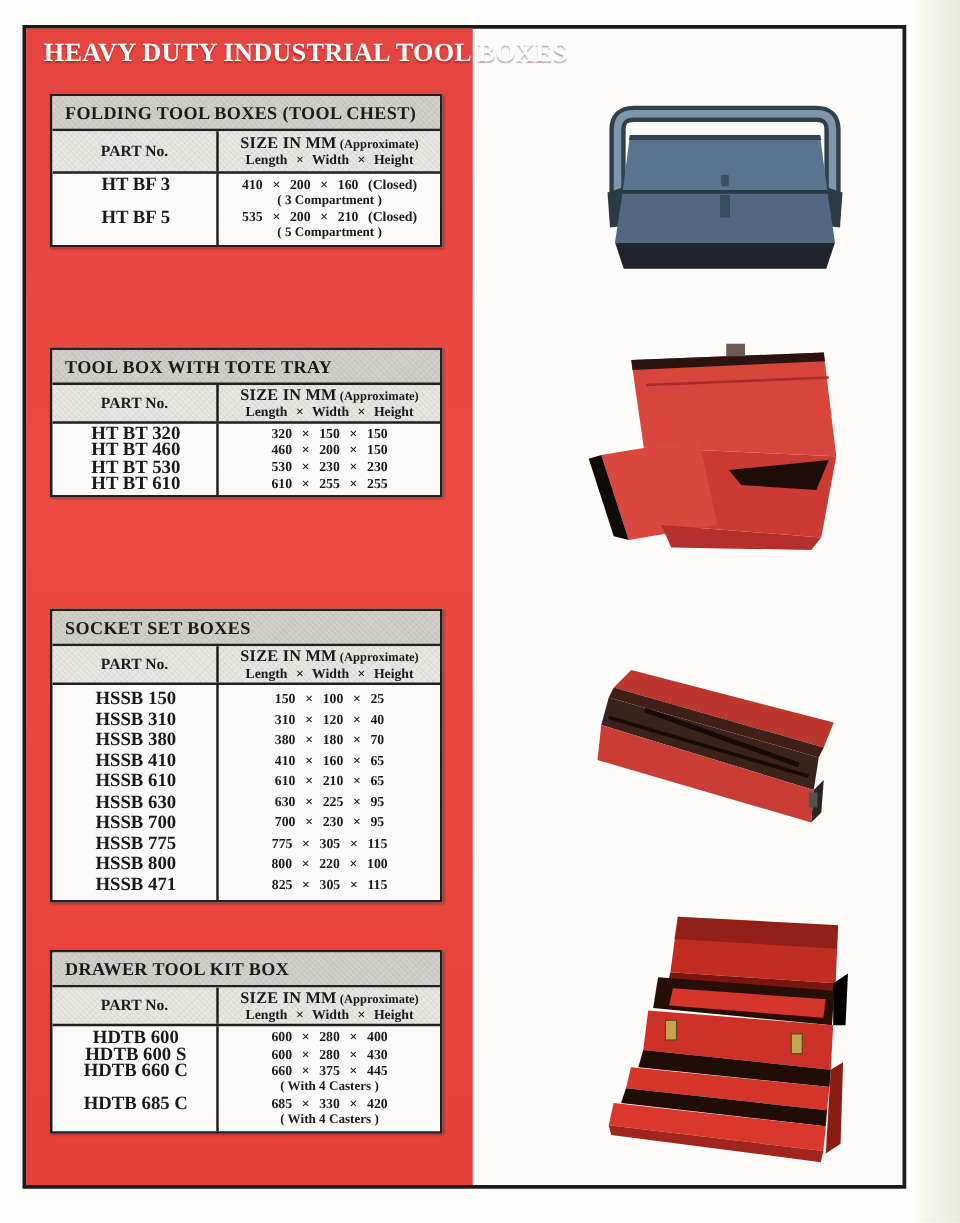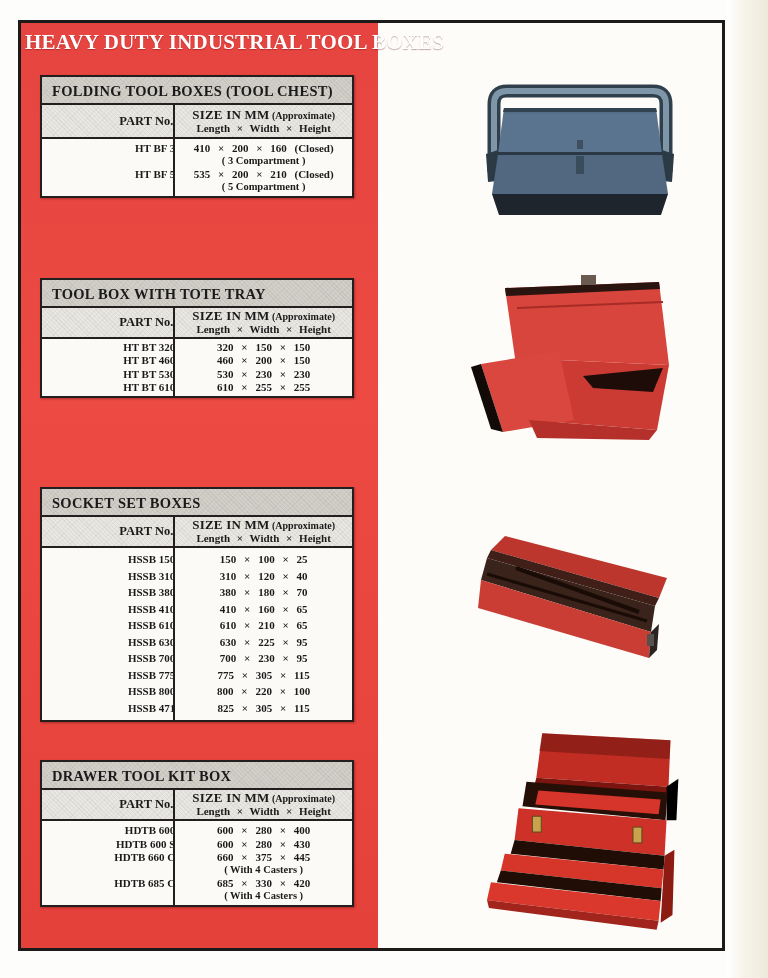--- a/index.html
+++ b/index.html
@@ -26,21 +26,21 @@
   }
 
   
   .red-panel {
     position: absolute; left: 0; top: 0; width: 357px; height: 100%;
     background: #e8443e;
     background-image: linear-gradient(180deg, #e54440 0%, #ec4a42 40%, #e5413b 100%);
   }
 
   .page-title {
-    position: absolute; left: 4px; top: 7px; width: 344px;
+    position: absolute; left: 14px; top: 7px; width: 344px;
     font-size: 21px; font-weight: bold; color: #fff;
     letter-spacing: 0.2px; white-space: nowrap;
     text-shadow: 0 1px 1px rgba(90,0,0,.35);
   }
 
   
   .tbl {
     position: absolute; left: 19px; width: 314px;
     background: #fbfaf7;
     border: 2px solid #221f1e;
@@ -66,21 +66,21 @@
 
   .tbl-cols {
     display: flex; align-items: stretch;
     background-color: #e9e7e1;
     border-bottom: 2px solid #221f1e;
   }
   .t0 .tbl-cols { height: 34px; }
   .t1 .tbl-cols, .t2 .tbl-cols, .t3 .tbl-cols { height: 31px; }
 
   .cell-part {
-    width: 43%; display: flex; align-items: center; justify-content: flex-end;
+    width: 43%; display: flex; align-items: center; justify-content: center;
     text-align: center;
   }
   .tbl-cols .cell-part { border-right: 2px solid #221f1e; }
   .part-hdr { font-size: 12.5px; font-weight: bold; }
 
   .cell-size { width: 57%; text-align: center; }
   .tbl-cols .cell-size { display: flex; flex-direction: column; justify-content: center; }
   .size-line1 { font-size: 10px; font-weight: bold; line-height: 13px; }
   .size-main  { font-size: 13px; font-weight: bold; letter-spacing: .2px; }
   .size-line2 { font-size: 11px; font-weight: bold; line-height: 13px; word-spacing: 4px; }
@@ -93,21 +93,21 @@
   .tbl-body::before {
     content: ""; position: absolute; left: 43%; top: 0; bottom: 0;
     margin-left: -2px; border-left: 2px solid #221f1e;
   }
   .t0 .tbl-body { height: 57px; }
   .t1 .tbl-body { height: 57px; border-radius: 20px; }
   .t2 .tbl-body { height: 172px; }
   .t3 .tbl-body { height: 84px; }
 
   .trow { display: flex; align-items: flex-start; }
-  .part-no { font-size: 11px; font-weight: bold; line-height: 13px; }
+  .part-no { font-size: 15px; font-weight: bold; line-height: 13px; }
   .size-val  { font-size: 11px; font-weight: bold; line-height: 13px; word-spacing: 5px; }
   .size-note { font-size: 10.5px; font-weight: bold; line-height: 12px; }
 
   
   .photo { position: absolute; }
   .photo svg { display: block; width: 100%; height: 100%; }
   .ph1 { left: 449px; top: 45px;  width: 220px; height: 150px; }
   .ph2 { left: 444px; top: 245px; width: 230px; height: 180px; }
   .ph3 { left: 440px; top: 495px; width: 235px; height: 145px; }
   .ph4 { left: 464px; top: 705px; width: 222px; height: 212px; }

